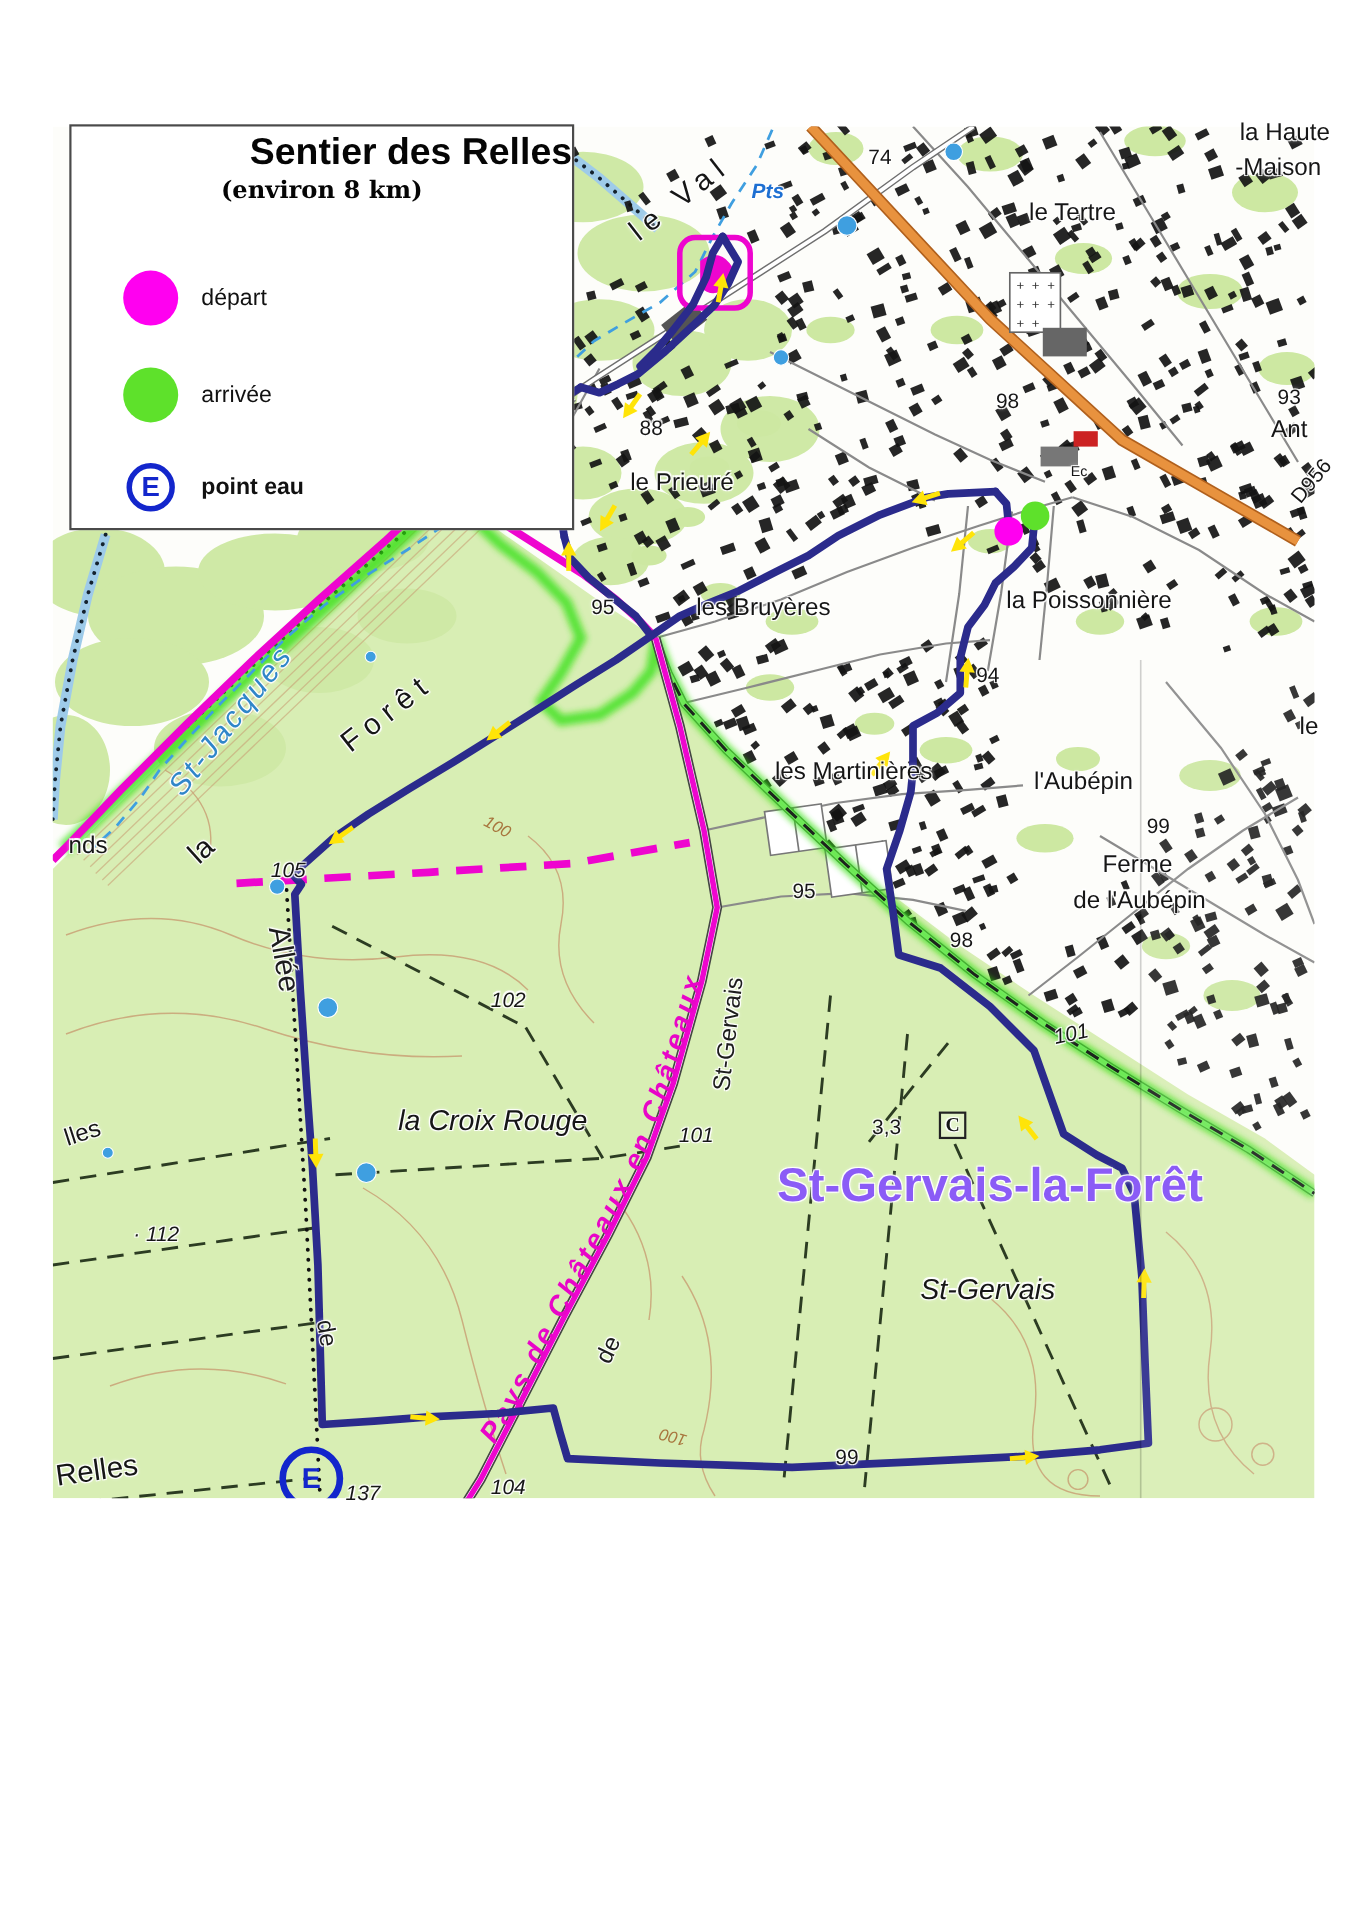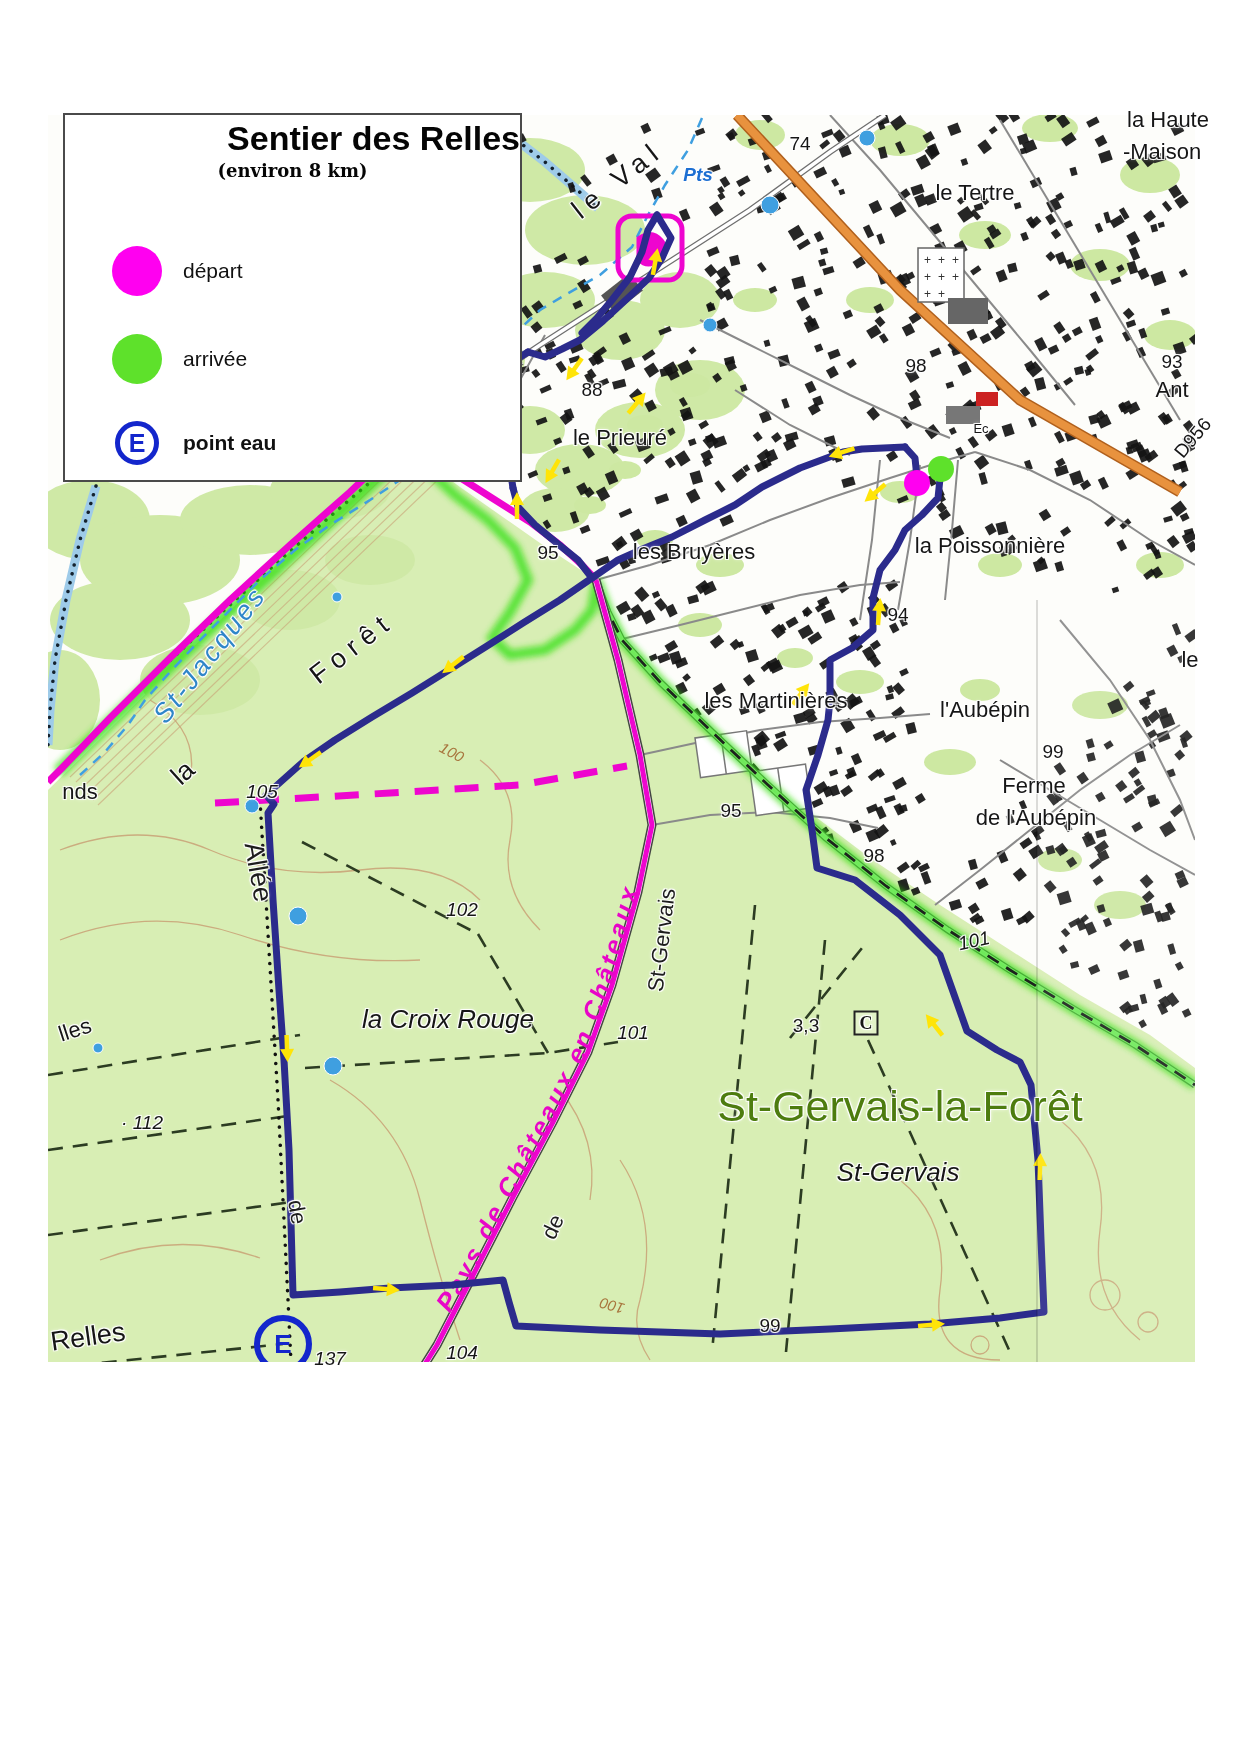--- a/index.html
+++ b/index.html
@@ -8,36 +8,36 @@
   #map-svg{position:absolute;left:0;top:0;}
   
   #labels-layer{position:absolute;left:0;top:0;width:1240px;height:1754px;pointer-events:none;}
   .map-label{position:absolute;white-space:nowrap;color:#161616;
      text-shadow:-1px -1px 0 rgba(255,255,255,.85),1px -1px 0 rgba(255,255,255,.85),
                  -1px 1px 0 rgba(255,255,255,.85),1px 1px 0 rgba(255,255,255,.85),0 0 4px rgba(255,255,255,.9);}
   .place{font-size:22px;}
   .place-lg{font-size:27px;}
   .place-i{font-size:26px;font-style:italic;}
   .ls{letter-spacing:7px;}
-  .town{font-size:43px;font-weight:normal;letter-spacing:0px;color:#4d7c0f;margin-top:28px;}
+  .town{font-size:43px;font-weight:bold;letter-spacing:0px;color:#8b5cf6;}
   .spot{font-size:19px;}
   .spot-i{font-size:19px;font-style:italic;}
   .tiny{font-size:13px;}
   .roadname{font-size:22px;color:#1d1d1d;}
   .roadname-lg{font-size:27px;color:#1d1d1d;}
   .water{font-size:19px;font-weight:bold;font-style:italic;color:#1d6fd2;}
   .water-lg{font-size:27px;font-style:italic;color:#2f86c9;letter-spacing:3px;}
   .contour{font-size:15px;font-style:italic;color:#a8763e;text-shadow:none;}
   .cbox{font-size:18px;font-weight:bold;font-family:"Liberation Serif",serif;
         border:2px solid #222;padding:0 4px;background:rgba(255,255,255,.25);}
   
   .legend{position:absolute;left:63px;top:113px;width:459px;height:369px;background:#ffffff;
           border:2px solid #4a4a4a;box-sizing:border-box;}
   .legend-title{text-align:right;margin-top:4px;font-size:34px;font-weight:bold;color:#050505;}
-  .legend-sub{text-align:center;margin-top:2px;font-size:18px;font-weight:bold;
+  .legend-sub{text-align:center;margin-top:2px;font-size:22px;font-weight:bold;
               font-family:"DejaVu Serif",serif;color:#050505;}
   .legend-row{position:absolute;left:0;width:100%;height:52px;}
   .legend-sym{position:absolute;left:72px;top:50%;transform:translate(-50%,-50%);}
   .sym-circle{width:50px;height:50px;border-radius:50%;}
   .sym-ring{width:44px;height:44px;border-radius:50%;border:5px solid #1326cc;background:#fff;
             display:flex;align-items:center;justify-content:center;
             font-weight:bold;font-size:25px;color:#1326cc;box-sizing:border-box;}
   .legend-txt{position:absolute;left:118px;top:50%;transform:translateY(-50%);font-size:21px;color:#111;}
   .legend-txt.bold{font-weight:bold;}
 </style>
@@ -1017,21 +1017,21 @@
       <div class="map-label roadname" style="left: 553px; top: 1227px; transform: translate(-50%, -50%) rotate(-65deg);">de</div>
       <div class="map-label place-i" style="left: 448px; top: 1019px; transform: translate(-50%, -50%) rotate(0deg);">la Croix Rouge</div>
       <div class="map-label spot-i" style="left: 633px; top: 1033px; transform: translate(-50%, -50%) rotate(0deg);">101</div>
       <div class="map-label spot" style="left: 806px; top: 1026px; transform: translate(-50%, -50%) rotate(0deg);">3,3</div>
       <div class="map-label cbox" style="left: 866px; top: 1023px; transform: translate(-50%, -50%) rotate(0deg);">C</div>
       <div class="map-label town" style="left: 900px; top: 1078px; transform: translate(-50%, -50%) rotate(0deg);">St-Gervais-la-Forêt</div>
       <div class="map-label place-i" style="left: 898px; top: 1172px; transform: translate(-50%, -50%) rotate(0deg);">St-Gervais</div>
       <div class="map-label water-lg" style="left: 210px; top: 655px; transform: translate(-50%, -50%) rotate(-52deg);">St-Jacques</div>
       <div class="map-label place-lg ls" style="left: 352px; top: 648px; transform: translate(-50%, -50%) rotate(-38deg);">Forêt</div>
       <div class="map-label place-lg" style="left: 183px; top: 773px; transform: translate(-50%, -50%) rotate(-42deg);">la</div>
-      <div class="map-label place" style="left: 80px; top: 792px; transform: translate(-50%, -50%) rotate(0deg);">nds</div>
+      <div class="map-label place" style="left: 80px; top: 768px; transform: translate(-50%, -50%) rotate(0deg);">nds</div>
       <div class="map-label spot-i" style="left: 262px; top: 792px; transform: translate(-50%, -50%) rotate(0deg);">105</div>
       <div class="map-label roadname-lg" style="left: 258px; top: 872px; transform: translate(-50%, -50%) rotate(80deg);">Allée</div>
       <div class="map-label spot-i" style="left: 462px; top: 910px; transform: translate(-50%, -50%) rotate(0deg);">102</div>
       <div class="map-label spot-i" style="left: 94px; top: 1123px; transform: translate(-50%, -50%) rotate(0deg); margin-left: 48px;">· 112</div>
       <div class="map-label place" style="left: 75px; top: 1030px; transform: translate(-50%, -50%) rotate(-18deg);">lles</div>
       <div class="map-label roadname" style="left: 297px; top: 1212px; transform: translate(-50%, -50%) rotate(80deg);">de</div>
       <div class="map-label place-lg" style="left: 88px; top: 1337px; transform: translate(-50%, -50%) rotate(-8deg);">Relles</div>
       <div class="map-label spot-i" style="left: 330px; top: 1359px; transform: translate(-50%, -50%) rotate(0deg);">137</div>
       <div class="map-label spot-i" style="left: 462px; top: 1353px; transform: translate(-50%, -50%) rotate(0deg);">104</div>
       <div class="map-label contour" style="left: 612px; top: 1306px; transform: translate(-50%, -50%) rotate(195deg);">100</div>

